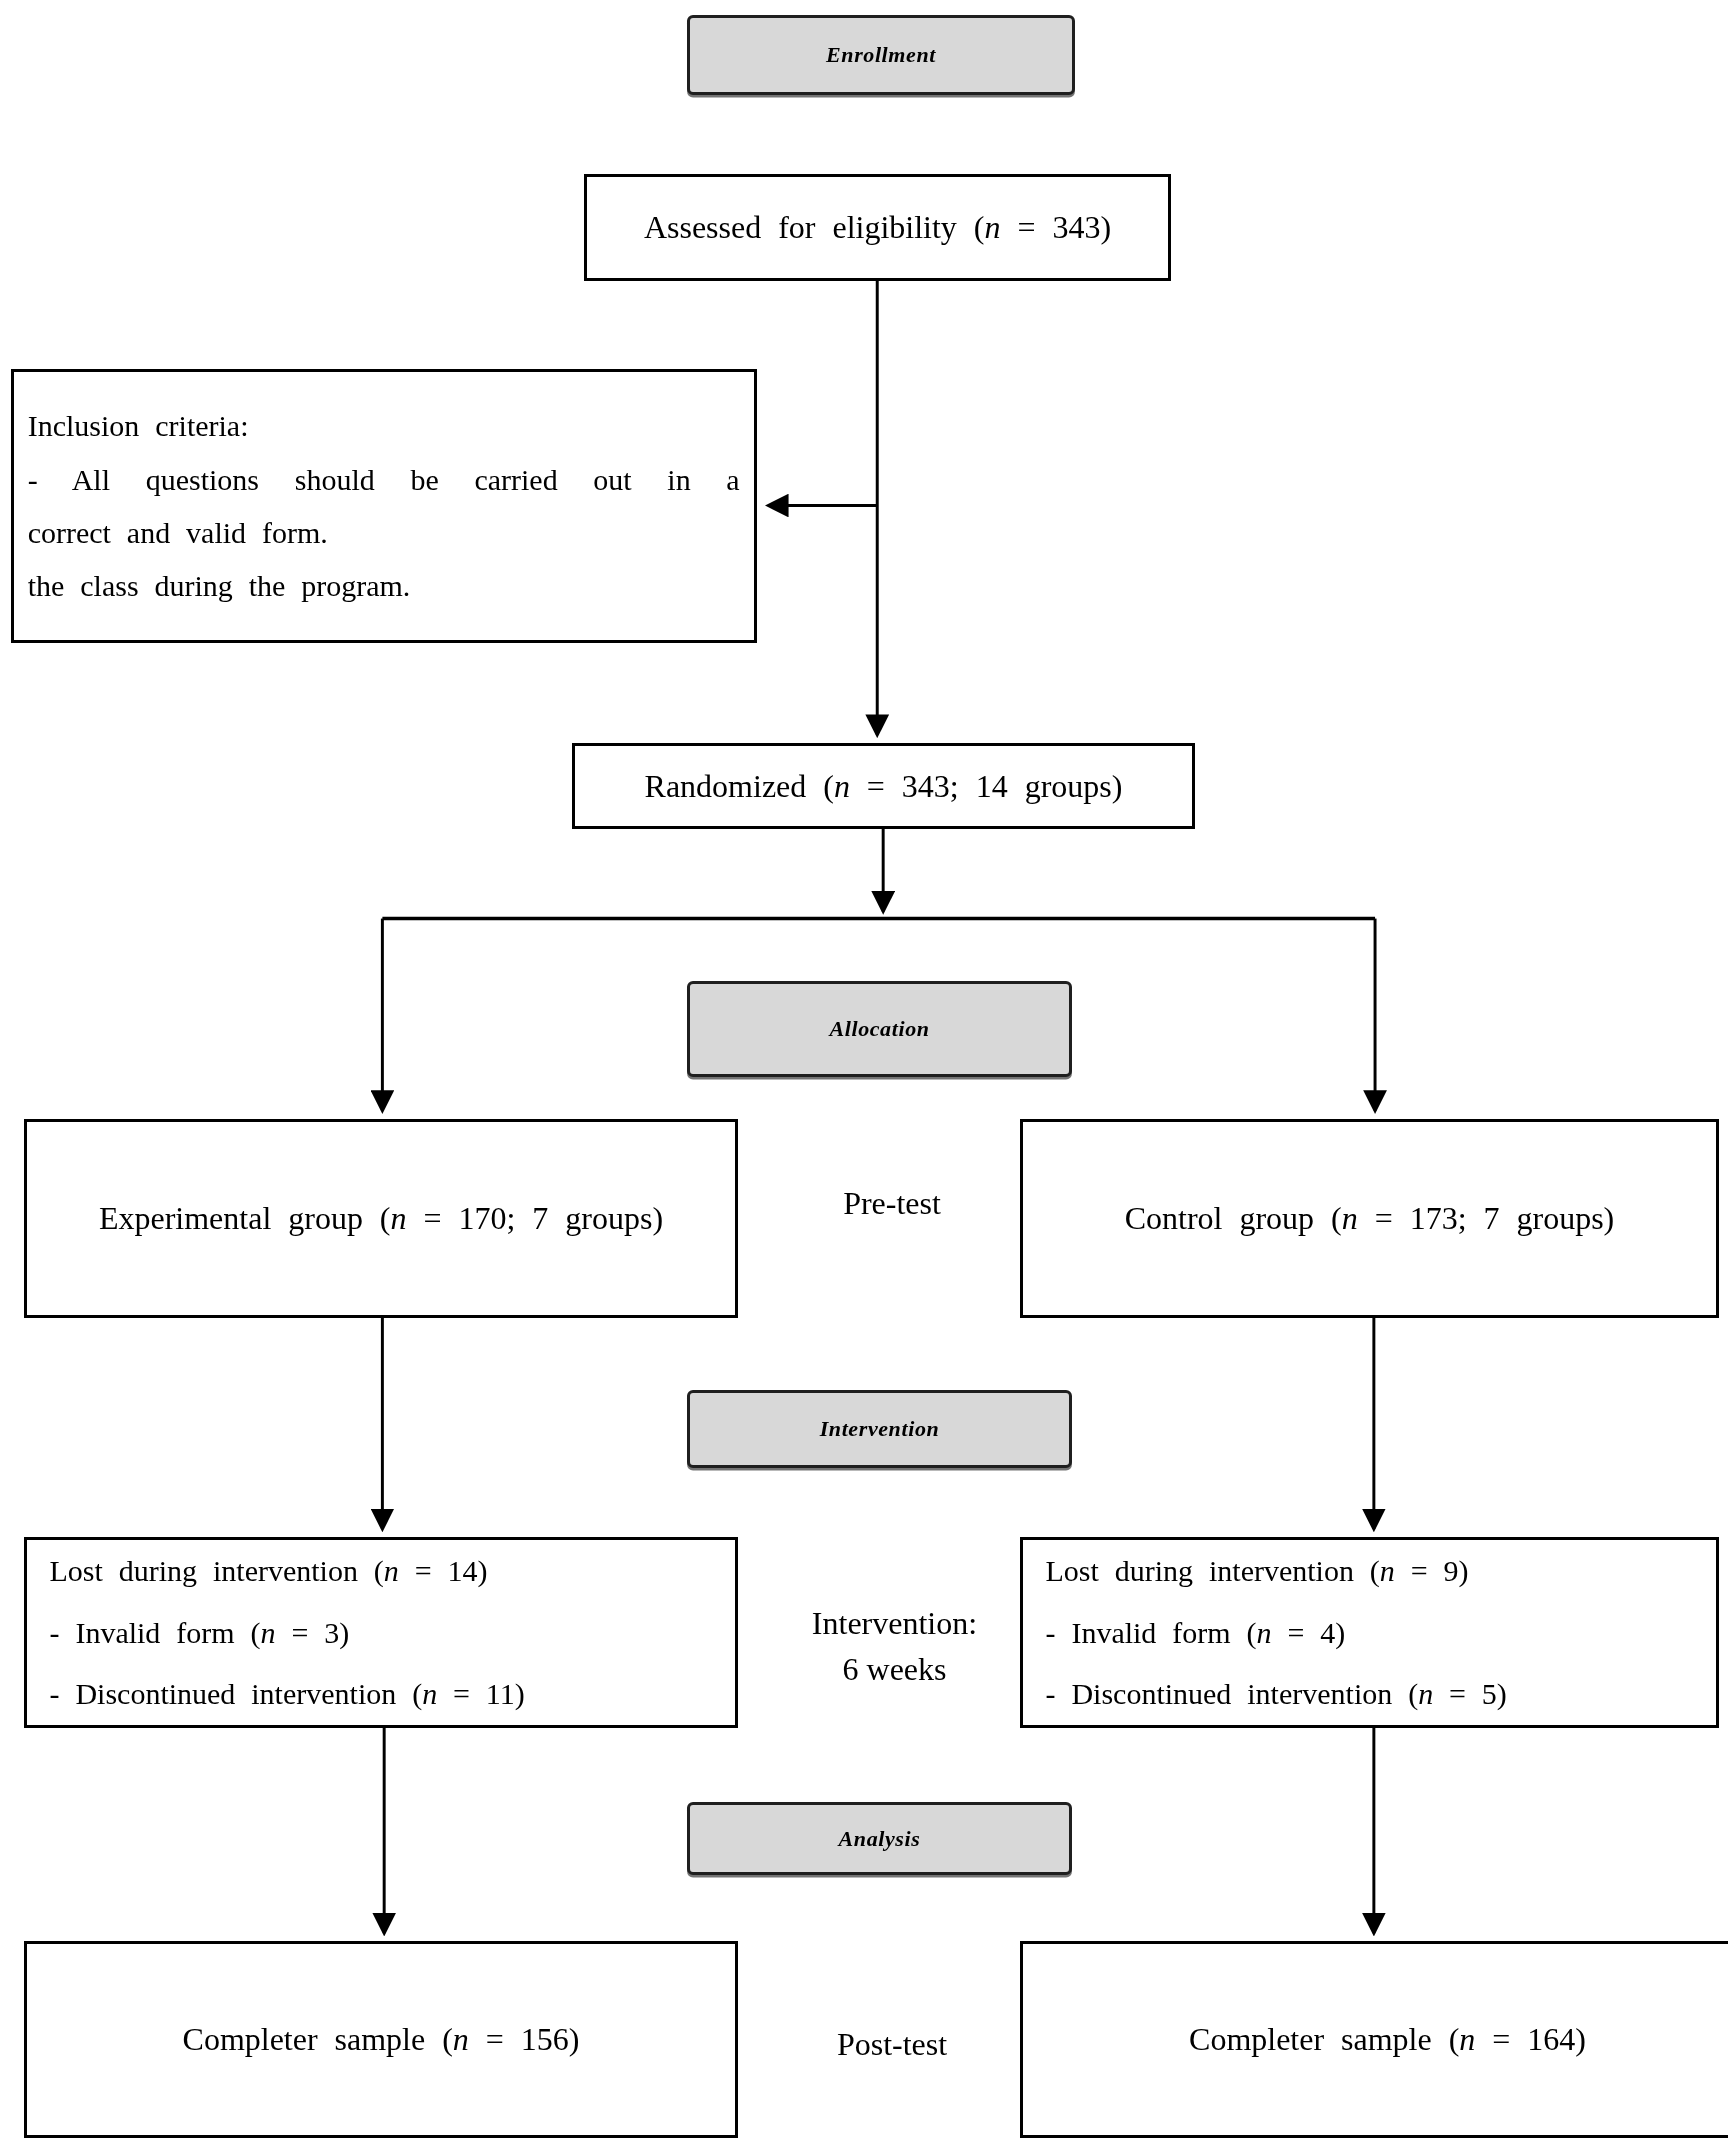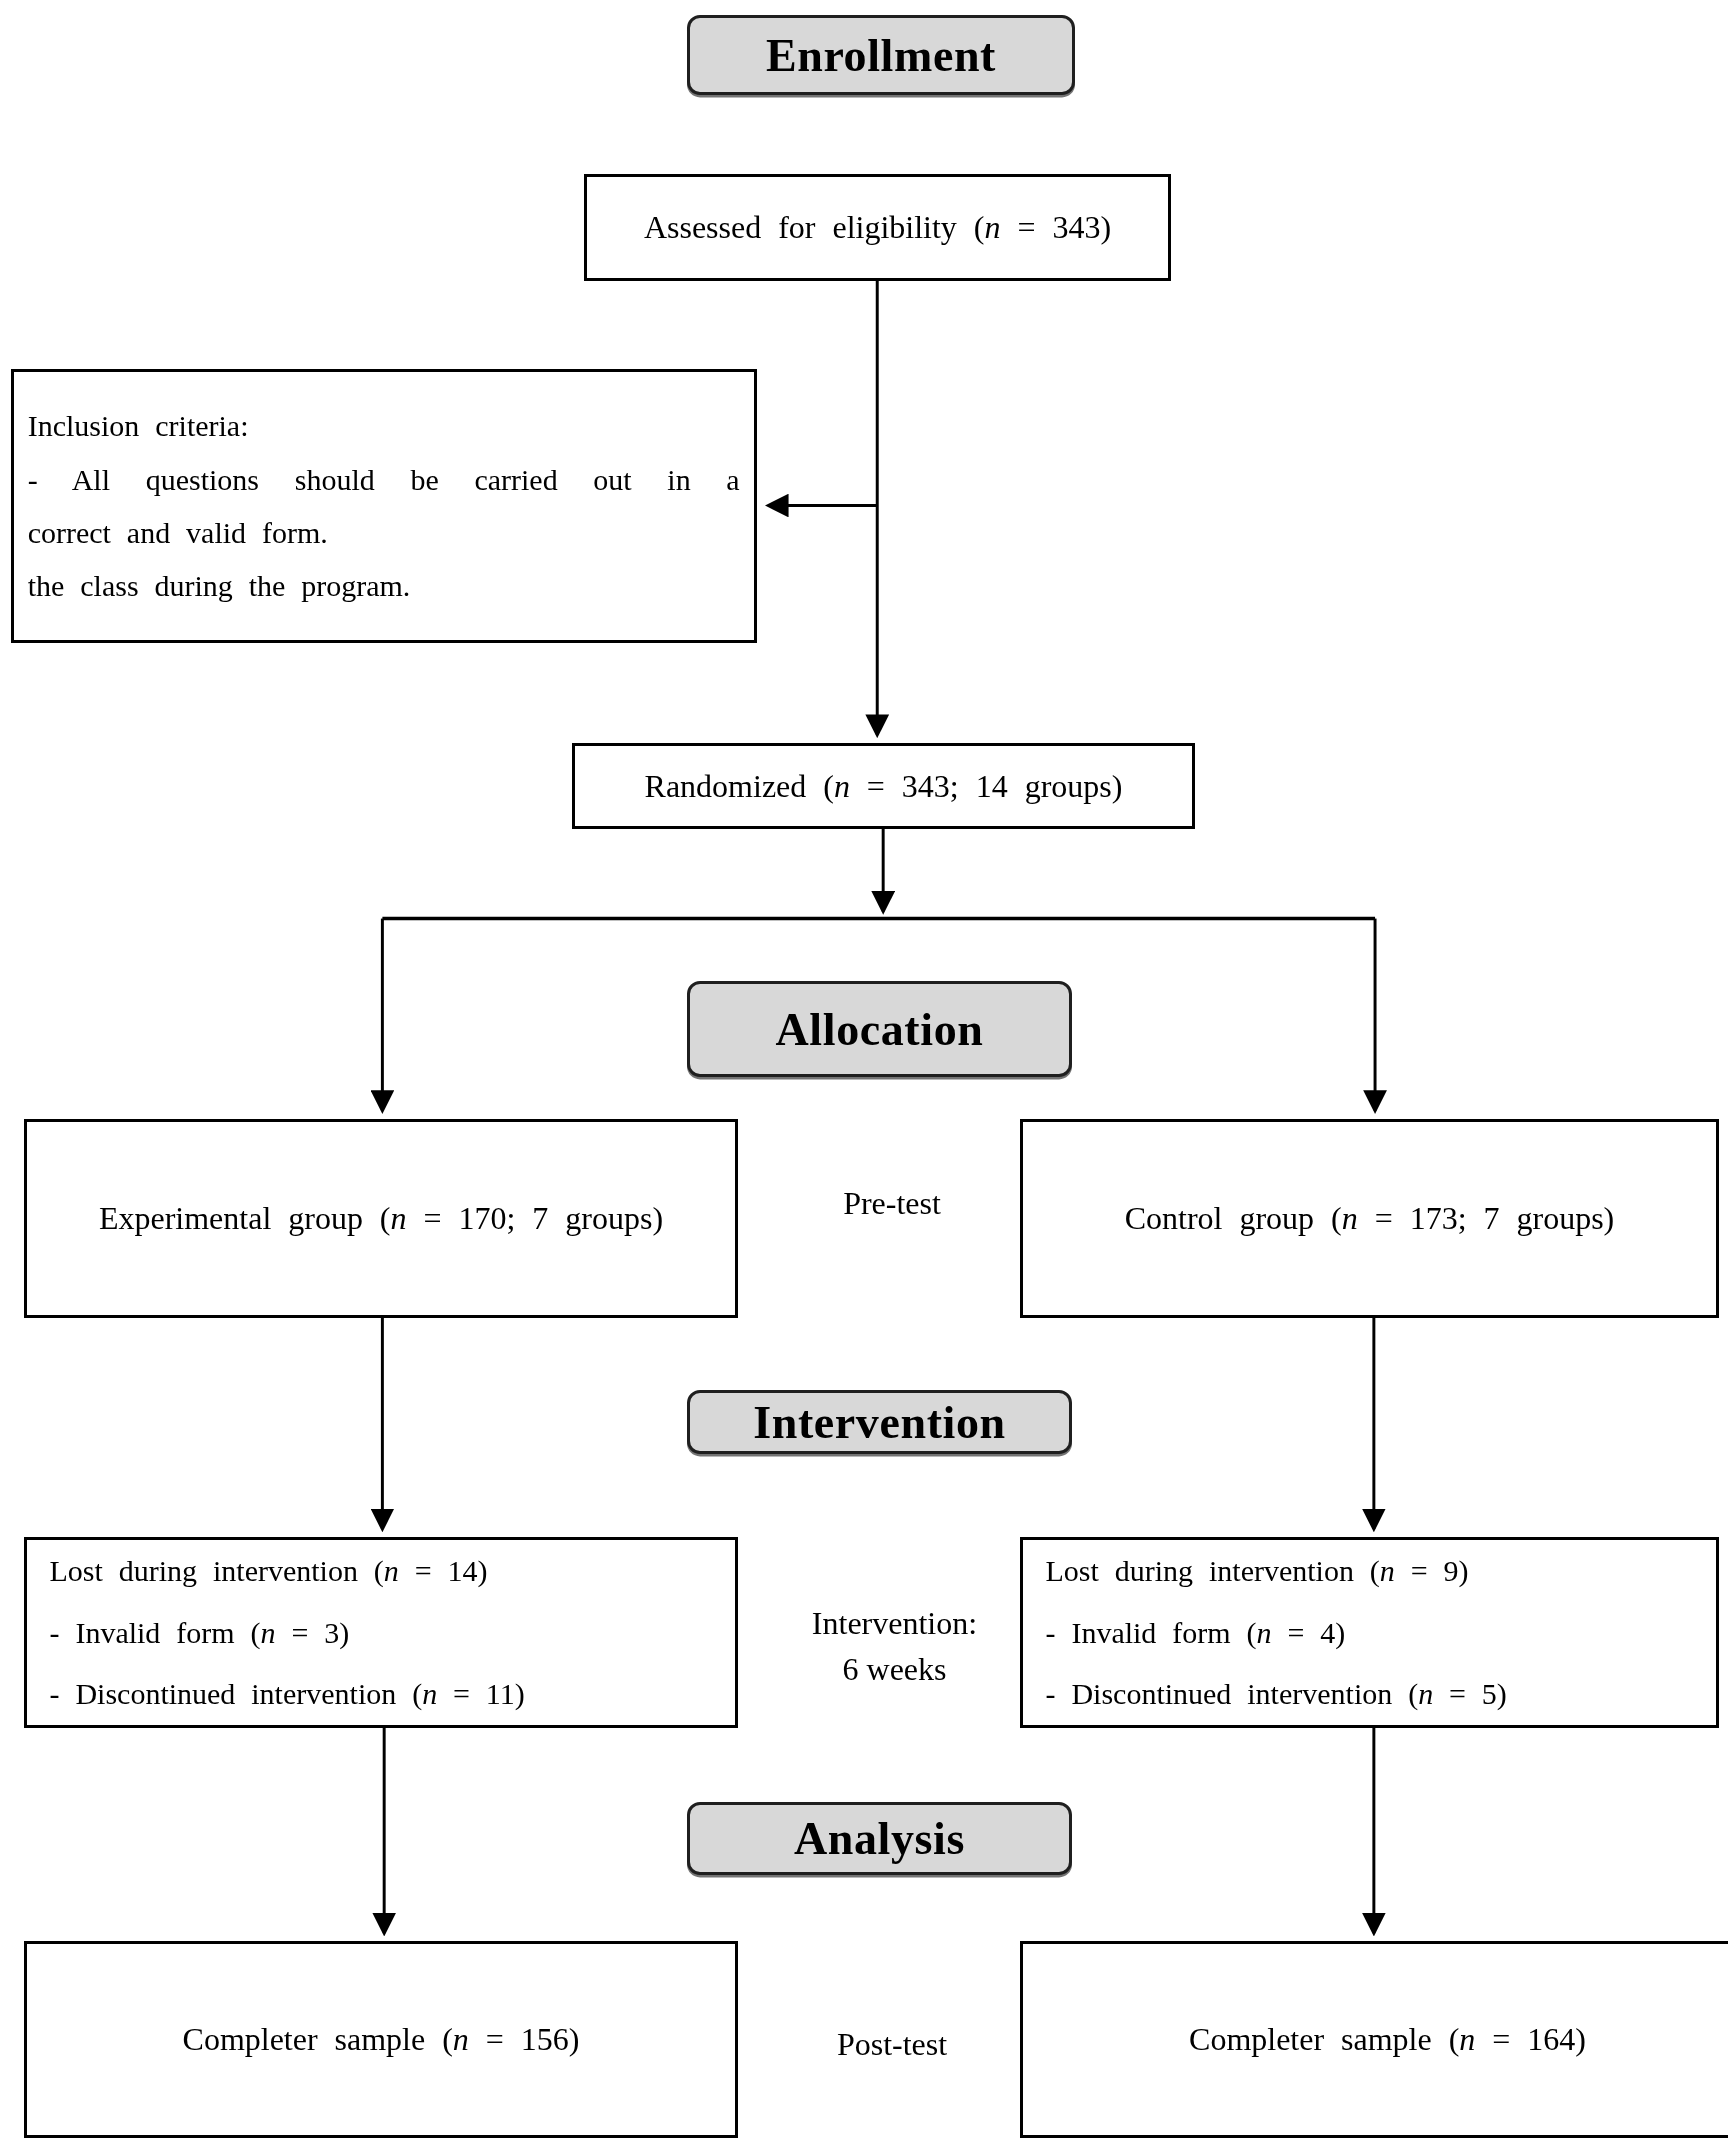--- a/index.html
+++ b/index.html
@@ -21,24 +21,24 @@
     text-align:center; font-size:32px; word-spacing:0.28em;
   }
   .box.multi{
     flex-direction:column; align-items:stretch; justify-content:center;
     text-align:left; font-size:30px;
   }
   .stage{
     position:absolute; box-sizing:border-box;
     background:var(--stage-fill);
     border:3px solid var(--stage-border);
-    border-radius:13px;
+    border-radius:6px;
     box-shadow:0 2.4px 0 rgba(0,0,0,0.55);
     display:flex; align-items:center; justify-content:center;
-    font-size:46px; font-weight:bold; letter-spacing:0.6px;
+    font-size:22px; font-weight:bold; letter-spacing:0.6px;font-style:italic;
   }
   .side-label{
     position:absolute; font-size:32px; text-align:center; line-height:1.45;
   }
   .line{display:block; line-height:1.78; padding:0 14px;}
   .multi .line{white-space:nowrap;}
   .line.stretch{text-align:justify; text-align-last:justify;}
   .lost .line{line-height:2.05; padding:0 22.5px; white-space:nowrap;}
   .it{font-style:italic;}
   #arrows{position:absolute; left:0; top:0; width:1729px; height:2140px; pointer-events:none;}
@@ -98,21 +98,21 @@
   <div class="box" style="left:24px; top:1119px; width:714px; height:199px;">
     <span><span>Experimental  group (</span><span class="it">n</span><span> = 170; 7 groups)</span></span>
   </div>
 
   <div class="side-label" style="left:797px; top:1180px; width:190px;">Pre-test</div>
 
   <div class="box" style="left:1020px; top:1119px; width:699px; height:199px;">
     <span><span>Control group (</span><span class="it">n</span><span> = 173; 7 groups)</span></span>
   </div>
 
-  <div class="stage" style="left:687px; top:1390px; width:385px; height:64px;">Intervention</div>
+  <div class="stage" style="left:687px; top:1390px; width:385px; height:78px;">Intervention</div>
 
   <div class="box multi lost" style="left:24px; top:1537px; width:714px; height:191px;">
     <span class="line"><span>Lost during intervention  (</span><span class="it">n</span><span> = 14)</span></span>
     <span class="line"><span>- Invalid form  (</span><span class="it">n</span><span> = 3)</span></span>
     <span class="line"><span>- Discontinued intervention  (</span><span class="it">n</span><span> = 11)</span></span>
   </div>
 
   <div class="side-label" style="left:776px; top:1600px; width:237px;">
     <span style="display:block;">Intervention:</span>
     <span style="display:block;">6 weeks</span>

